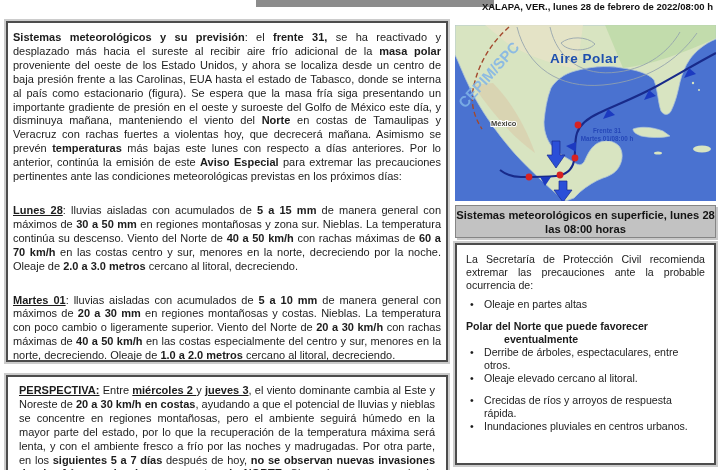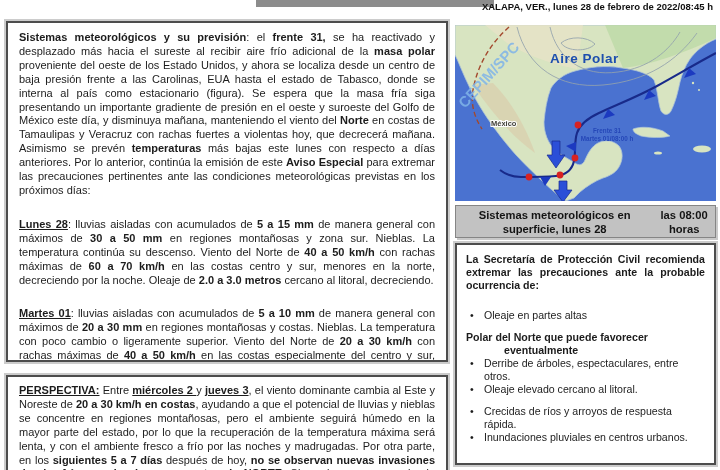--- a/index.html
+++ b/index.html
@@ -7,58 +7,58 @@
               font-family:"Liberation Sans", sans-serif; }
   #page { position:relative; width:720px; height:470px; background:#fff; }
 
   
   .top-bar { position:absolute; left:256px; top:0; width:238px; height:7px; background:#8c8c8c; }
   .dateline { position:absolute; top:1px; right:7px; font-size:9.5px; font-weight:bold; color:#111; }
 
   
   .frame { position:absolute; background:#fff; border:2px solid #4d4d4d;
            box-shadow:0 0 0 2px #cccccc; overflow:hidden; }
-  .forecast-box    { left:6px;  top:21px;  width:442px; height:341px; padding:8px 11px; }
+  .forecast-box    { left:6px;  top:21px;  width:442px; height:341px; padding:8px 5px; }
   .perspective-box { left:6px;  top:375px; width:442px; height:110px; padding:7px 11px; }
 
   .body-text { font-size:11px; line-height:13.9px; color:#1c1c1c; text-align:justify; }
   .body-text + .body-text { margin-top:20px; }
 
   
   .map-wrap { position:absolute; left:455px; top:25px; width:261px; height:176px; }
   .map-wrap svg { display:block; }
 
   .map-caption { position:absolute; left:455px; top:205px; width:261px; height:33px;
                  background:#c2c2c2; border:1px solid #858585; box-shadow:2px 2px 0 #c9c9c9;
-                 display:flex; flex-direction:row; align-items:center; justify-content:center;
+                 display:flex; flex-direction:column; align-items:center; justify-content:center;
                  font-size:11.2px; font-weight:bold; color:#141414; text-align:center; line-height:14px; }
 
   .rec-box { position:absolute; left:455px; top:243px; width:261px; height:222px;
              background:#fff; border:2px solid #4d4d4d; box-shadow:0 0 0 2px #cccccc;
              padding:8px 9px; overflow:hidden; font-size:10.6px; line-height:13px; color:#1c1c1c; }
-  .rec-header { font-weight:bold; text-align:justify; margin-bottom:17px; }
+  .rec-header { font-weight:normal; text-align:justify; margin-bottom:6px; }
   .rec-section { margin-bottom:9px; }
   .rec-title { font-weight:bold; padding-left:38px; text-indent:-38px; }
   .rec-item { display:flex; }
   .rec-item .blt { width:18px; padding-left:4px; flex:0 0 18px; }
   .rec-item .itx { flex:1; }
 
   
   .airmass { font-size:13.5px; font-weight:bold; fill:#1d4fae; letter-spacing:.5px; }
   .wmark   { font-size:15px;  font-weight:bold; fill:#80b4e8; opacity:.85; }
   .cntry   { font-size:7.5px; font-weight:bold; fill:#3f3f37; stroke:#ffffff; stroke-width:2px; paint-order:stroke; }
   .frlabel { font-size:6.3px; font-weight:bold; fill:#2547b8; text-anchor:middle; }
 </style>
 </head>
 <body>
 
 <div id="page">
 
   <div class="top-bar"></div>
-  <div class="dateline">XALAPA, VER., lunes 28 de febrero de 2022/08:45 h</div>
+  <div class="dateline">XALAPA, VER., lunes 28 de febrero de 2022/08:00 h</div>
 
   <section class="frame forecast-box">
     <p class="body-text"><span style="font-weight: bold;">Sistemas meteorológicos y su previsión</span><span>: el </span><span style="font-weight: bold;">frente 31,</span><span> se ha reactivado y desplazado más hacia el sureste al recibir aire frío adicional de la </span><span style="font-weight: bold;">masa polar</span><span> proveniente del oeste de los Estado Unidos, y ahora se localiza desde un centro de baja presión frente a las Carolinas, EUA hasta el estado de Tabasco, donde se interna al país como estacionario (figura). Se espera que la masa fría siga presentando un importante gradiente de presión en el oeste y suroeste del Golfo de México este día, y disminuya mañana, manteniendo el viento del </span><span style="font-weight: bold;">Norte</span><span> en costas de Tamaulipas y Veracruz con rachas fuertes a violentas hoy, que decrecerá mañana. Asimismo se prevén </span><span style="font-weight: bold;">temperaturas</span><span> más bajas este lunes con respecto a días anteriores. Por lo anterior, continúa la emisión de este </span><span style="font-weight: bold;">Aviso Especial</span><span> para extremar las precauciones pertinentes ante las condiciones meteorológicas previstas en los próximos días:</span></p>
     <p class="body-text"><span style="font-weight: bold; text-decoration: underline;">Lunes 28</span><span>: lluvias aisladas con acumulados de </span><span style="font-weight: bold;">5 a 15 mm</span><span> de manera general con máximos de </span><span style="font-weight: bold;">30 a 50 mm</span><span> en regiones montañosas y zona sur. Nieblas. La temperatura continúa su descenso. Viento del Norte de </span><span style="font-weight: bold;">40 a 50 km/h</span><span> con rachas máximas de </span><span style="font-weight: bold;">60 a 70 km/h</span><span> en las costas centro y sur, menores en la norte, decreciendo por la noche. Oleaje de </span><span style="font-weight: bold;">2.0 a 3.0 metros</span><span> cercano al litoral, decreciendo.</span></p>
     <p class="body-text"><span style="font-weight: bold; text-decoration: underline;">Martes 01</span><span>: lluvias aisladas con acumulados de </span><span style="font-weight: bold;">5 a 10 mm</span><span> de manera general con máximos de </span><span style="font-weight: bold;">20 a 30 mm</span><span> en regiones montañosas y costas. Nieblas. La temperatura con poco cambio o ligeramente superior. Viento del Norte de </span><span style="font-weight: bold;">20 a 30 km/h</span><span> con rachas máximas de </span><span style="font-weight: bold;">40 a 50 km/h</span><span> en las costas especialmente del centro y sur, menores en la norte, decreciendo. Oleaje de </span><span style="font-weight: bold;">1.0 a 2.0 metros</span><span> cercano al litoral, decreciendo.</span></p>
   </section>
 
   <section class="frame perspective-box">
     <p class="body-text"><span style="font-weight: bold; text-decoration: underline;">PERSPECTIVA:</span><span> Entre </span><span style="font-weight: bold; text-decoration: underline;">miércoles 2 </span><span>y </span><span style="font-weight: bold; text-decoration: underline;">jueves 3</span><span>, el viento dominante cambia al Este y Noreste de </span><span style="font-weight: bold;">20 a 30 km/h en costas</span><span>, ayudando a que el potencial de lluvias y nieblas se concentre en regiones montañosas, pero el ambiente seguirá húmedo en la mayor parte del estado, por lo que la recuperación de la temperatura máxima será lenta, y con el ambiente fresco a frío por las noches y madrugadas. Por otra parte, en los </span><span style="font-weight: bold;">siguientes 5 a 7 días</span><span> después de hoy, </span><span style="font-weight: bold;">no se observan nuevas invasiones de aire frío que den lugar a eventos de NORTE.</span><span> Sin embargo se recomienda consultar las</span></p>
   </section>

